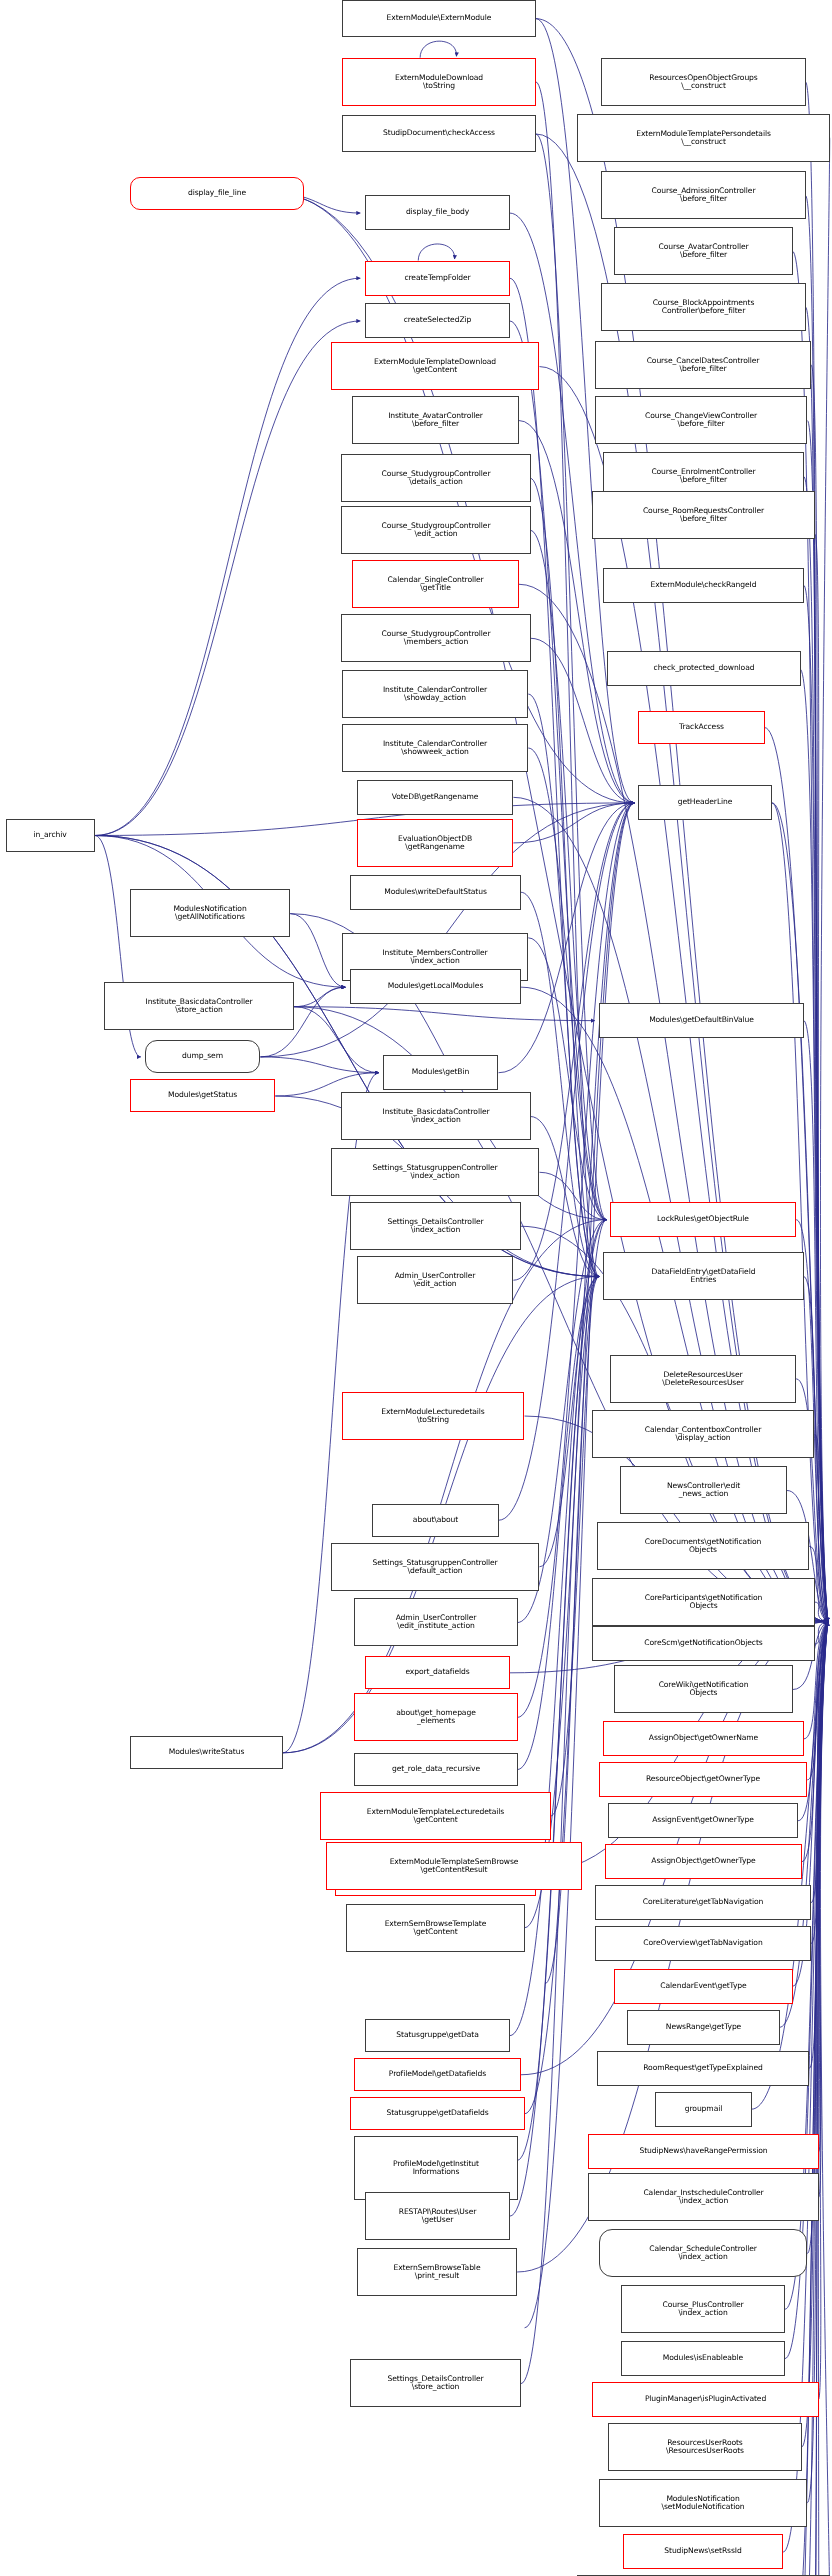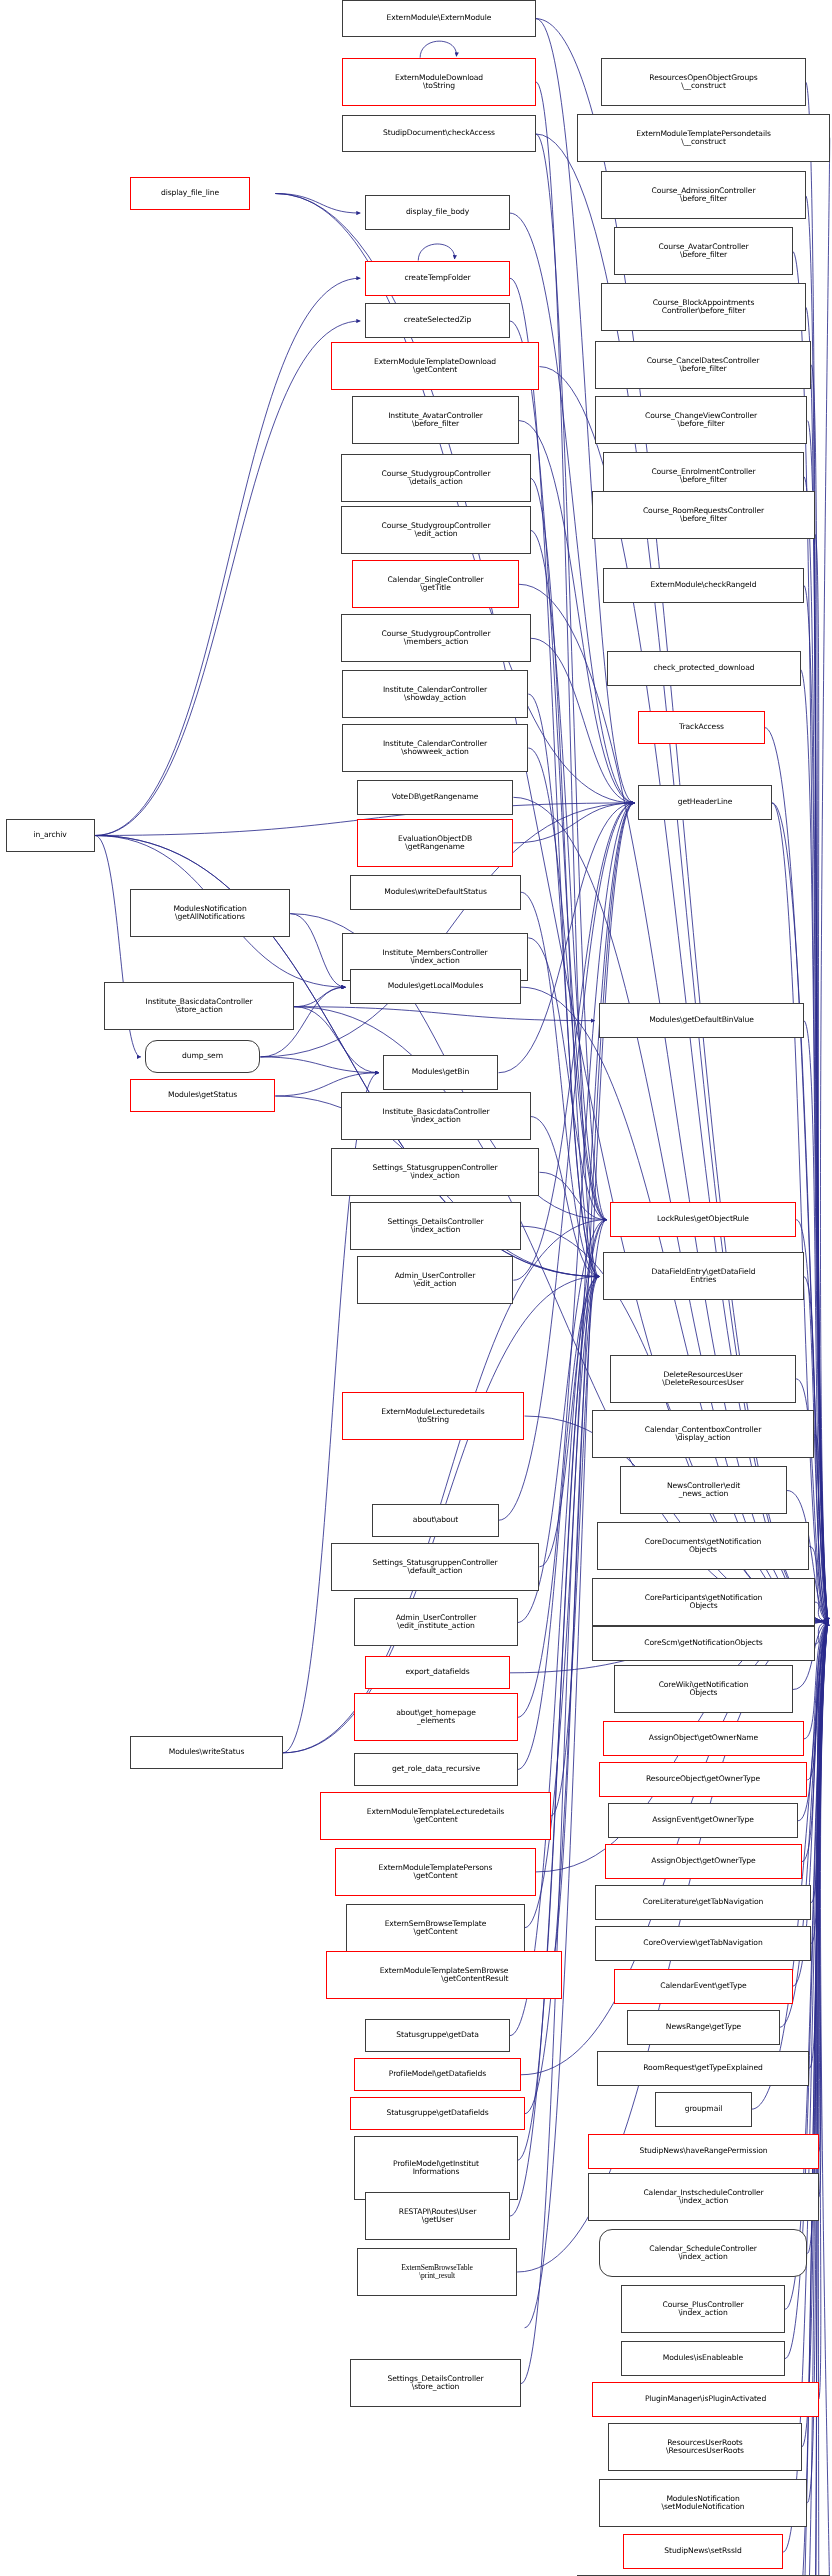--- a/index.html
+++ b/index.html
@@ -145,21 +145,21 @@
         <path d="M 701.44 3048.96 C 770.5600000000001 3048.96, 770.5600000000001 1678.08, 834.6800000000001 1678.08" marker-end="url(#arrow)"></path>
         <path d="M 711.68 3125.76 C 928 3125.76, 928 2231.0400000000004, 1139.32 2231.0400000000004" marker-end="url(#arrow)"></path>
         <path d="M 721.9200000000001 3202.5600000000004 C 800 3202.5600000000004, 800 1104.6399999999999, 873.08 1104.6399999999999" marker-end="url(#arrow)"></path>
         <path d="M 716.8000000000001 3279.36 C 773.1200000000001 3279.36, 773.1200000000001 1756.16, 824.44 1756.16" marker-end="url(#arrow)"></path>
       </g>
   </svg>
 <div class="node" style="left: 342px; top: 0px; width: 194px; height: 37px;">ExternModule\ExternModule</div>
     <div class="node red" style="left: 342px; top: 58px; width: 194px; height: 48px;">ExternModuleDownload
 \toString</div>
     <div class="node" style="left: 342px; top: 115px; width: 194px; height: 37px;">StudipDocument\checkAccess</div>
-    <div class="node red" style="left: 130px; top: 177px; width: 120px; height: 33px;">display_file_line</div>
+    <div class="node red" style="left: 130px; top: 177px; width: 174px; height: 33px; border-radius: 10px;">display_file_line</div>
     <div class="node" style="left: 365px; top: 195px; width: 145px; height: 35px;">display_file_body</div>
     <div class="node red" style="left: 365px; top: 261px; width: 145px; height: 35px;">createTempFolder</div>
     <div class="node" style="left: 365px; top: 303px; width: 145px; height: 35px;">createSelectedZip</div>
     <div class="node red" style="left: 331px; top: 342px; width: 208px; height: 48px;">ExternModuleTemplateDownload
 \getContent</div>
     <div class="node" style="left: 352px; top: 396px; width: 167px; height: 48px;">Institute_AvatarController
 \before_filter</div>
     <div class="node" style="left: 341px; top: 454px; width: 190px; height: 48px;">Course_StudygroupController
 \details_action</div>
     <div class="node" style="left: 341px; top: 506px; width: 190px; height: 48px;">Course_StudygroupController
@@ -206,30 +206,30 @@
     <div class="node red" style="left: 365px; top: 1656px; width: 145px; height: 33px;">export_datafields</div>
     <div class="node red" style="left: 354px; top: 1693px; width: 164px; height: 48px;">about\get_homepage
 _elements</div>
     <div class="node" style="left: 354px; top: 1753px; width: 164px; height: 33px;">get_role_data_recursive</div>
     <div class="node red" style="left: 320px; top: 1792px; width: 231px; height: 48px;">ExternModuleTemplateLecturedetails
 \getContent</div>
     <div class="node red" style="left: 335px; top: 1848px; width: 201px; height: 48px;">ExternModuleTemplatePersons
 \getContent</div>
     <div class="node" style="left: 346px; top: 1904px; width: 179px; height: 48px;">ExternSemBrowseTemplate
 \getContent</div>
-    <div class="node red" style="left: 326px; top: 1951px; width: 236px; height: 48px; text-align: right;">ExternModuleTemplateSemBrowse
+    <div class="node red" style="left: 326px; top: 1842px; width: 256px; height: 48px;">ExternModuleTemplateSemBrowse
 \getContentResult</div>
     <div class="node" style="left: 365px; top: 2019px; width: 145px; height: 33px;">Statusgruppe\getData</div>
     <div class="node red" style="left: 354px; top: 2058px; width: 167px; height: 33px;">ProfileModel\getDatafields</div>
     <div class="node red" style="left: 350px; top: 2097px; width: 175px; height: 33px;">Statusgruppe\getDatafields</div>
     <div class="node" style="left: 354px; top: 2136px; width: 164px; height: 64px;">ProfileModel\getInstitut
 Informations</div>
     <div class="node" style="left: 365px; top: 2192px; width: 145px; height: 48px;">RESTAPI\Routes\User
 \getUser</div>
-    <div class="node" style="left: 357px; top: 2248px; width: 160px; height: 48px; font-family: Liberation Serif, serif;">ExternSemBrowseTable
+    <div class="node" style="left: 357px; top: 2248px; width: 160px; height: 48px;">ExternSemBrowseTable
 \print_result</div>
     <div class="node" style="left: 350px; top: 2359px; width: 171px; height: 48px;">Settings_DetailsController
 \store_action</div>
     <div class="node" style="left: 601px; top: 58px; width: 205px; height: 48px;">ResourcesOpenObjectGroups
 \__construct</div>
     <div class="node" style="left: 577px; top: 114px; width: 253px; height: 48px;">ExternModuleTemplatePersondetails
 \__construct</div>
     <div class="node" style="left: 601px; top: 171px; width: 205px; height: 48px;">Course_AdmissionController
 \before_filter</div>
     <div class="node" style="left: 614px; top: 227px; width: 179px; height: 48px;">Course_AvatarController

